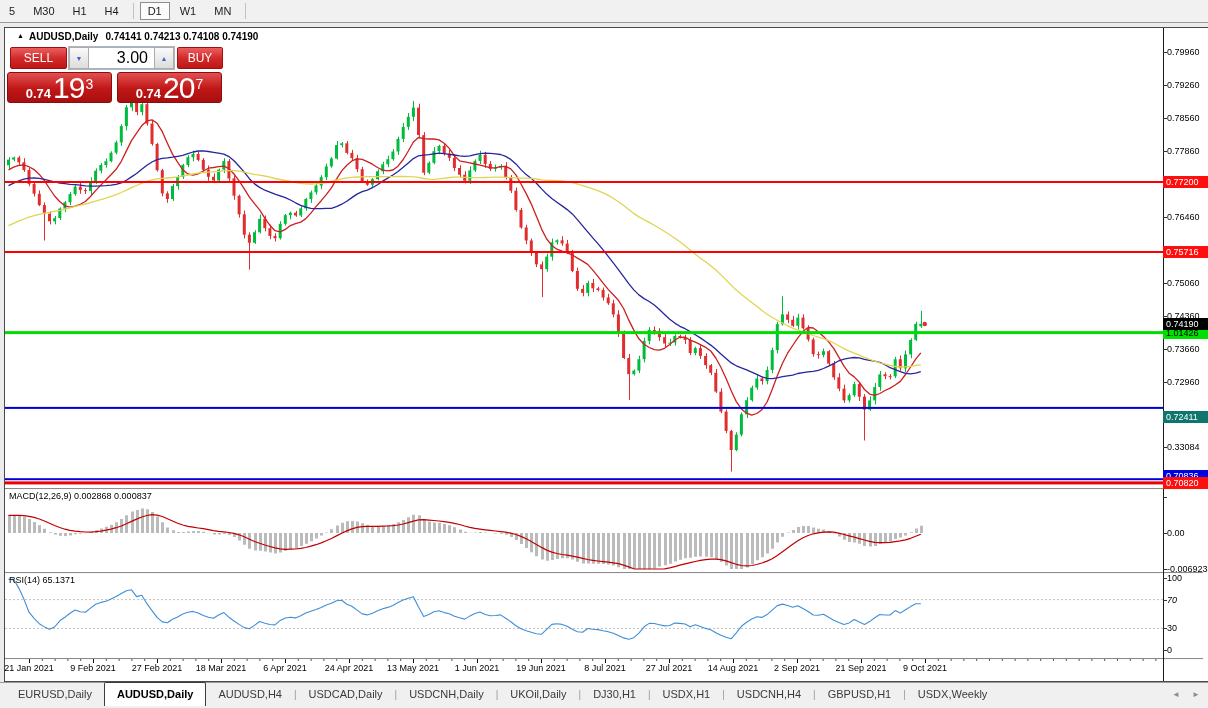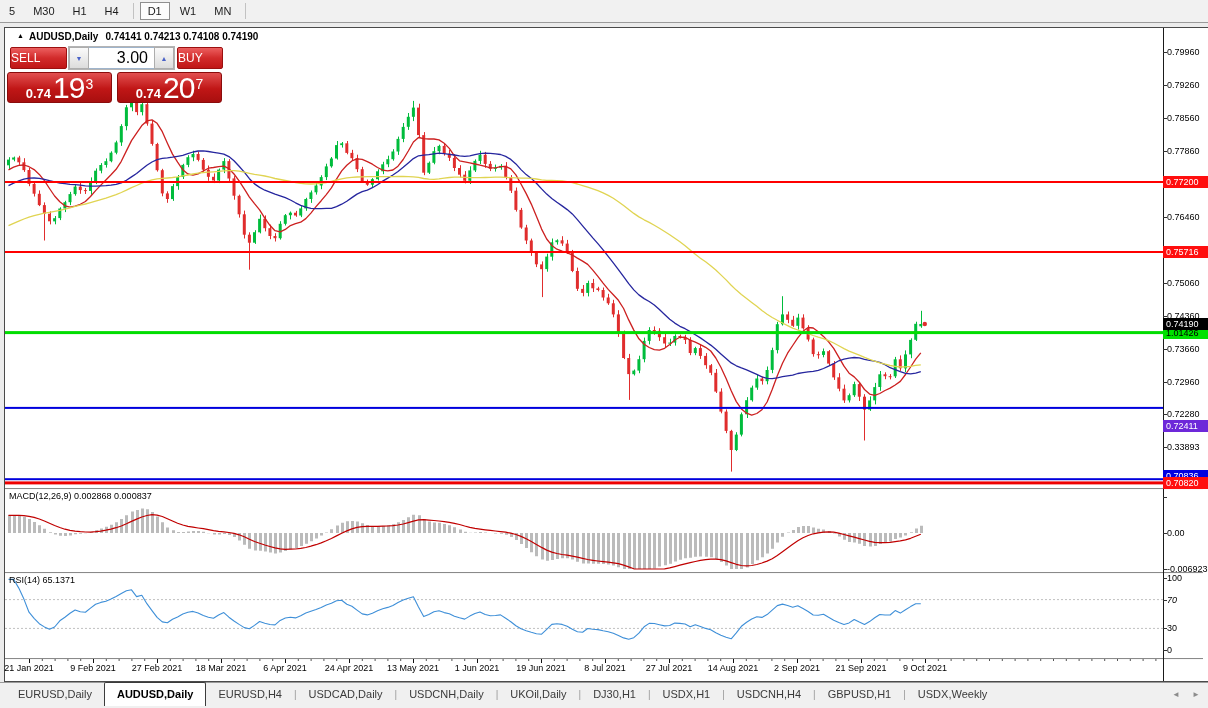--- a/index.html
+++ b/index.html
@@ -14,21 +14,21 @@
   
   .chart-window{position:absolute;left:4px;top:27px;width:1204px;height:655px;box-sizing:border-box;
                 background:#fff;border:1px solid #4a4a4a;border-right:none;}
   #chart-svg{position:absolute;left:5px;top:28px;z-index:1;}
   
   .chart-header{position:absolute;left:17px;top:31px;z-index:3;font-size:10px;font-weight:700;color:#000;}
   .chart-header .tri{font-size:7px;vertical-align:2px;margin-right:5px;}
   .chart-header .ohlc{margin-left:7px;}
   
   .panel{position:absolute;left:7px;top:45px;width:216px;height:60px;z-index:4;}
-  .pbtn{position:absolute;height:22px;box-sizing:border-box;color:#fff;font-size:12px;
+  .pbtn{position:absolute;height:22px;box-sizing:border-box;color:#fff;font-size:12px;text-align:center;
         line-height:20px;border:1px solid #9b1010;border-radius:2px;
         background:linear-gradient(180deg,#ec5f5f 0%,#d22b2b 50%,#c01616 100%);}
   .pbtn.sell{left:3px;top:2px;width:57px;}
   .pbtn.buy{left:170px;top:2px;width:46px;}
   .spinner{position:absolute;left:61px;top:1px;width:107px;height:24px;box-sizing:border-box;
            background:#e9e9e9;border:1px solid #b4b4b4;display:flex;}
   .spinbtn{width:20px;height:100%;box-sizing:border-box;background:linear-gradient(180deg,#fafafa,#dcdcdc);
            border:1px solid #adadad;color:#4a62c8;font-size:7px;text-align:center;line-height:21px;}
   .vol-input{width:65px;height:100%;box-sizing:border-box;border:1px solid #9eb4cc;border-left:none;border-right:none;
              text-align:right;font-size:16px;font-family:"Liberation Sans",sans-serif;padding:0 6px 0 0;outline:none;}
@@ -439,21 +439,21 @@
     <span>65.1371</span>
   </div>
 
   <div id="axis-overlays"></div>
   <div id="date-overlays"></div>
 
   <div class="tabbar">
     <div class="tabs" id="tabs">
         <span class="tab">EURUSD,Daily</span>
         <span class="tab active">AUDUSD,Daily</span>
-        <span class="tab">EURUSD,H4</span>
+        <span class="tab">AUDUSD,H4</span>
         <span class="tsep">|</span>
         <span class="tab">USDCAD,Daily</span>
         <span class="tsep">|</span>
         <span class="tab">USDCNH,Daily</span>
         <span class="tsep">|</span>
         <span class="tab">UKOil,Daily</span>
         <span class="tsep">|</span>
         <span class="tab">DJ30,H1</span>
         <span class="tsep">|</span>
         <span class="tab">USDX,H1</span>
@@ -473,25 +473,25 @@
 <div class="axlabel" style="top:46.8108000000002px;">0.79960</div>
     <div class="axlabel" style="top:79.82980000000023px;">0.79260</div>
     <div class="axlabel" style="top:112.84880000000025px;">0.78560</div>
     <div class="axlabel" style="top:145.86780000000027px;">0.77860</div>
     <div class="axlabel" style="top:211.90580000000034px;">0.76460</div>
     <div class="axlabel" style="top:277.9437999999999px;">0.75060</div>
     <div class="axlabel" style="top:310.9627999999999px;">0.74360</div>
     <div class="axlabel" style="top:343.9817999999999px;">0.73660</div>
     <div class="axlabel" style="top:377.00079999999997px;">0.72960</div>
     <div class="axlabel" style="top:409.0764000000001px;">0.72280</div>
-    <div class="axlabel" style="top:442.09540000000015px;">0.33893</div>
+    <div class="axlabel" style="top:442.09540000000015px;">0.33084</div>
     <div class="tag" style="top: 176px; background: rgb(255, 14, 14); color: rgb(255, 255, 255); z-index: 4;">0.77200</div>
     <div class="tag" style="top: 246px; background: rgb(255, 14, 14); color: rgb(255, 255, 255); z-index: 4;">0.75716</div>
     <div class="tag" style="top: 326.614px; background: rgb(0, 225, 0); color: rgb(0, 0, 0); z-index: 3;">1.01426</div>
-    <div class="tag" style="top: 420px; background: #6d28d9; color: rgb(255, 255, 255); z-index: 3;">0.72411</div>
+    <div class="tag" style="top: 411px; background: #0f766e; color: rgb(255, 255, 255); z-index: 3;">0.72411</div>
     <div class="tag" style="top: 470.19px; background: rgb(0, 0, 224); color: rgb(255, 255, 255); z-index: 3;">0.70836</div>
     <div class="tag" style="top: 476.945px; background: rgb(255, 14, 14); color: rgb(255, 255, 255); z-index: 4;">0.70820</div>
     <div class="tag" style="top: 317.982px; background: rgb(0, 0, 0); color: rgb(255, 255, 255); z-index: 4;">0.74190</div>
     <div class="axlabel" style="top:492px;margin-left:48px;">0.007015</div>
     <div class="axlabel" style="top:528px;">0.00</div>
     <div class="axlabel" style="top:563.527868852459px;">-0.006923</div>
     <div class="axlabel" style="top:573px;">100</div>
     <div class="axlabel" style="top:594.6px;font-style:italic;">70</div>
     <div class="axlabel" style="top:623.4px;">30</div>
     <div class="axlabel" style="top:645px;">0</div>

